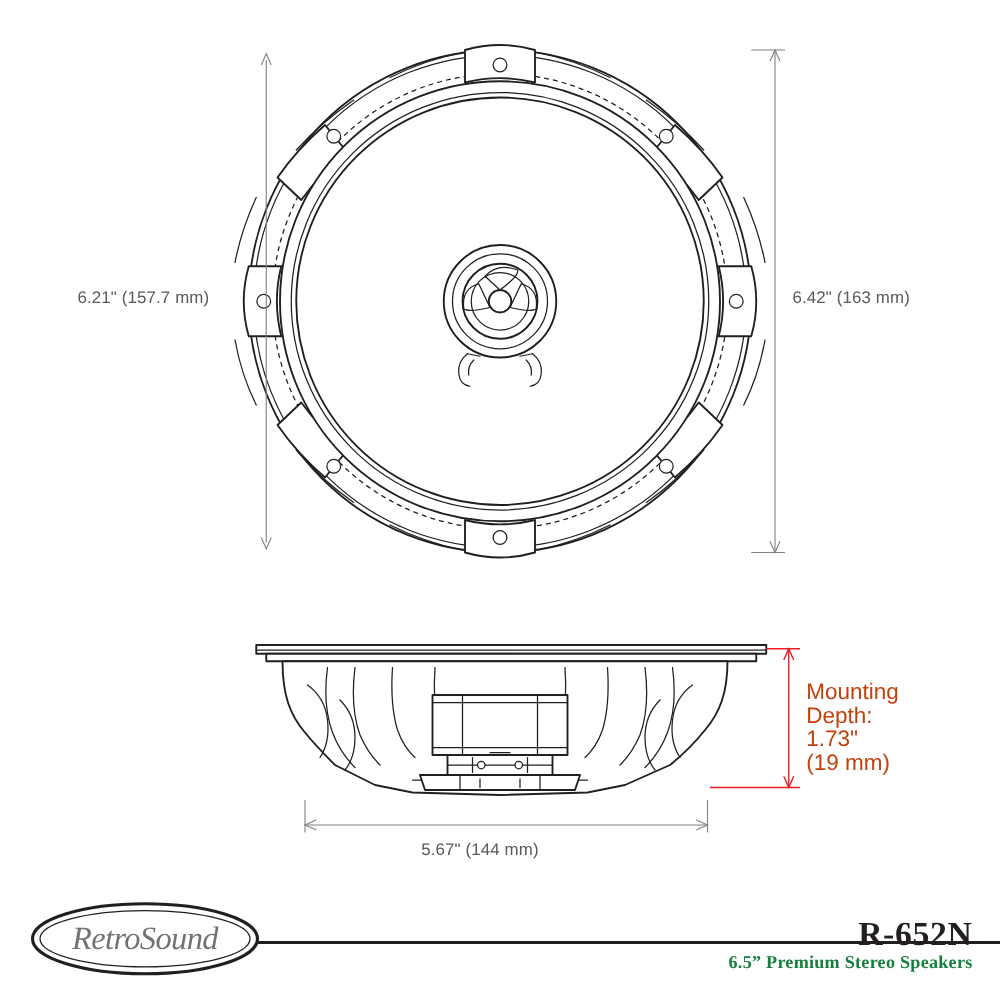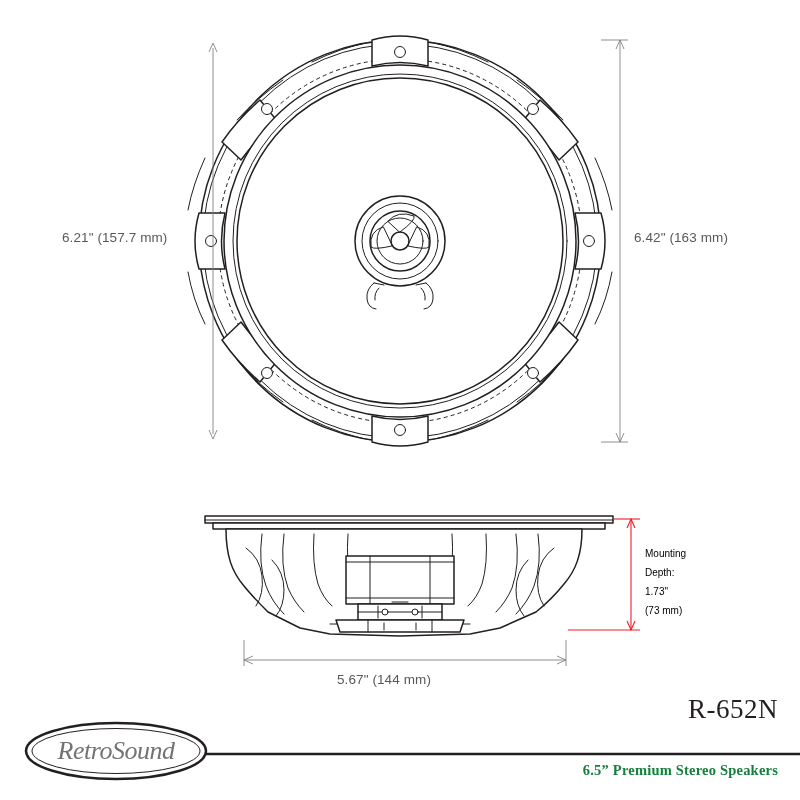--- a/index.html
+++ b/index.html
@@ -37,23 +37,23 @@
     top: 230px;
   }
   #dim-bottom {
     left: 337px;
     top: 672px;
   }
   #dim-depth {
     position: absolute;
     left: 645px;
     top: 544px;
-    font-size: 10px;
+    font-size: 18px;
     line-height: 19px;
-    color: #000000;
+    color: #c2410c;
     white-space: nowrap;
   }
   #brand-wrap {
     position: absolute;
     left: 26px;
     top: 723px;
     width: 180px;
     height: 56px;
   }
   #brand-text {
@@ -67,23 +67,23 @@
     font-family: "Liberation Serif", serif;
     font-style: italic;
     font-weight: normal;
     font-size: 26px;
     color: #737373;
     letter-spacing: -0.5px;
   }
   #model-no {
     position: absolute;
     right: 22px;
-    top: 694px;
+    top: 732px;
     font-family: "Liberation Serif", serif;
-    font-weight: normal;
+    font-weight: bold;
     font-size: 27px;
     letter-spacing: 0.5px;
     color: #231f20;
   }
   #subtitle {
     position: absolute;
     right: 22px;
     top: 762px;
     font-family: "Liberation Serif", serif;
     font-weight: bold;
@@ -271,21 +271,21 @@
 </svg>
 
 <div class="dim-label" id="dim-left">6.21" (157.7 mm)</div>
 <div class="dim-label" id="dim-right">6.42" (163 mm)</div>
 <div class="dim-label" id="dim-bottom">5.67" (144 mm)</div>
 
 <div id="dim-depth">
   <div>Mounting</div>
   <div>Depth:</div>
   <div>1.73"</div>
-  <div>(73 mm)</div>
+  <div>(19 mm)</div>
 </div>
 
 <div id="brand-wrap">
   <div id="brand-text">RetroSound</div>
 </div>
 
 <div id="model-no">R-652N</div>
 <div id="subtitle">6.5” Premium Stereo Speakers</div>
 
 </body></html>

